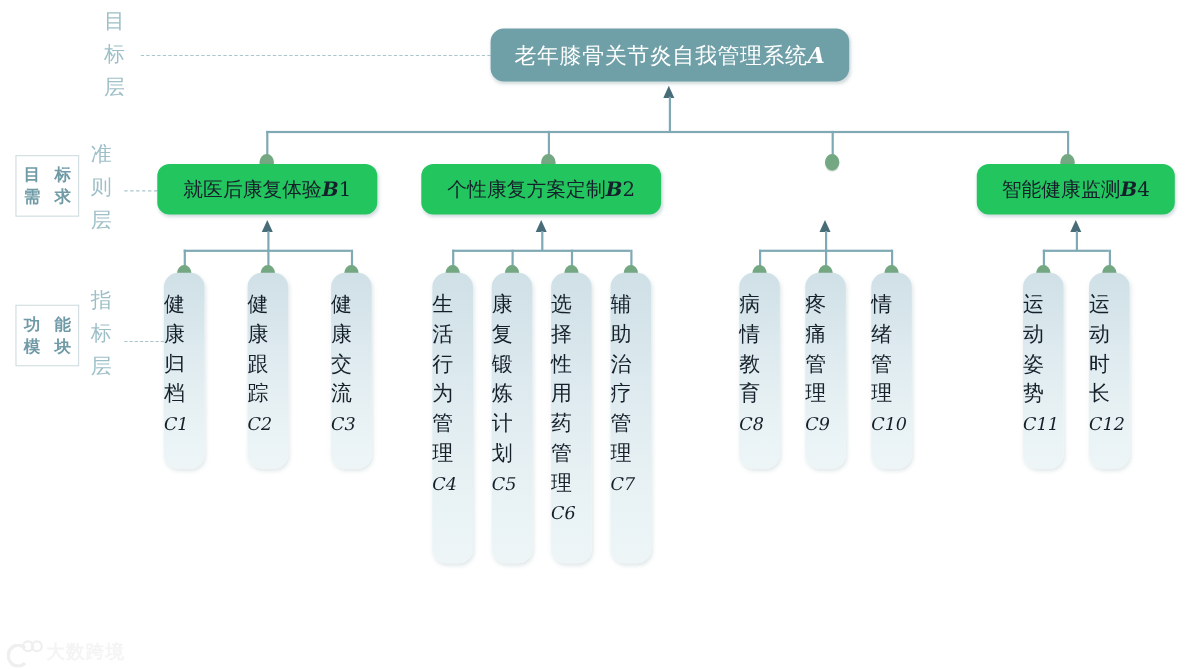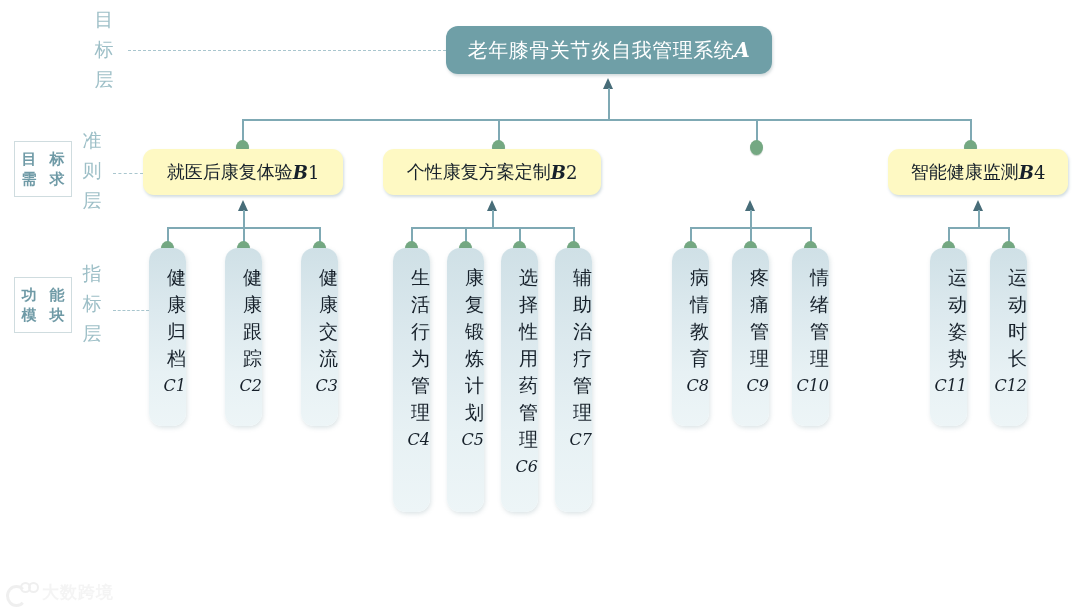--- a/index.html
+++ b/index.html
@@ -44,32 +44,32 @@
   }
   .layer-vert span{display:block;}
 
   
   .node{
     position:absolute;
     box-sizing:border-box;
     display:flex;
     align-items:center;
     justify-content:center;
-    text-align:right;
+    text-align:left;
   }
   .node-a{
     background:#6f9fa7;
     color:#ffffff;
     border-radius:12px;
     font-size:20px;
     letter-spacing:0.5px;
     box-shadow:1px 2px 3px rgba(80,110,120,.25);
   }
   .node-b{
-    background:#fef9c3;
+    background:#22c55e;
     color:#16202a;
     border-radius:11px;
     font-size:18px;
     box-shadow:1px 2px 3px rgba(90,130,145,.28);
   }
   .node-c{
     background:linear-gradient(180deg,#cfe0e6 0%,#dce9ee 35%,#e7f1f4 70%,#edf5f7 100%);
     color:#16202a;
     border-radius:13px;
     font-size:19px;

